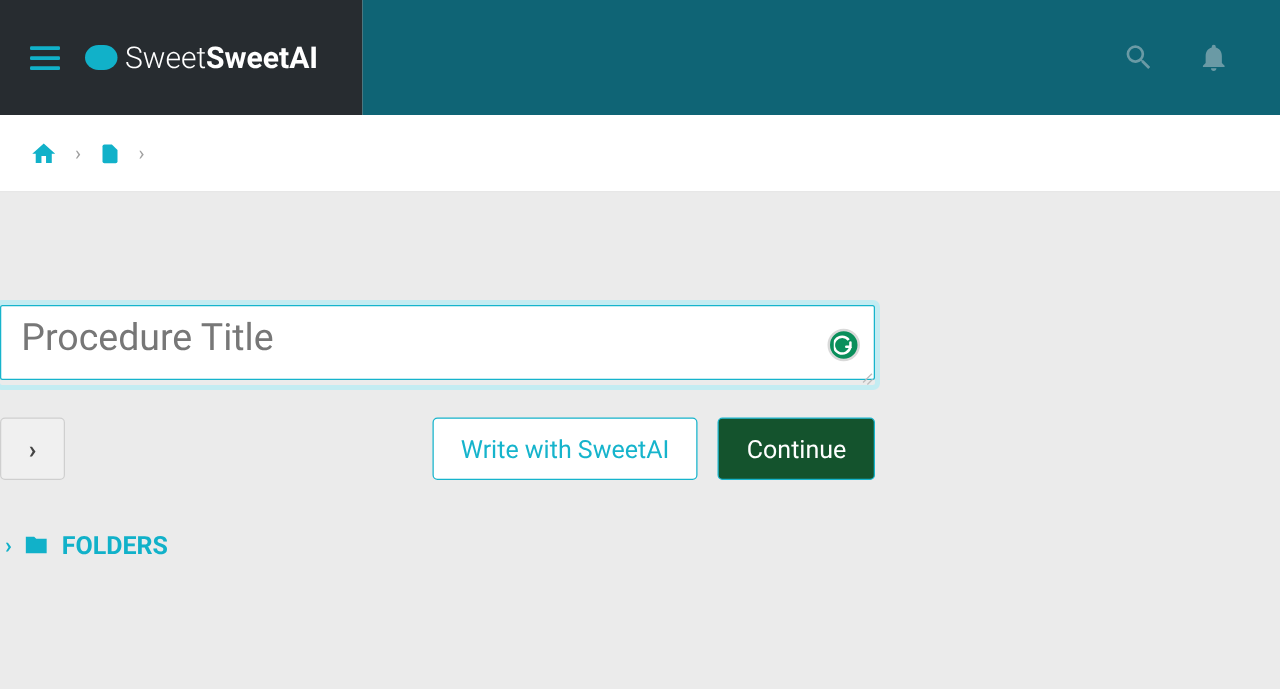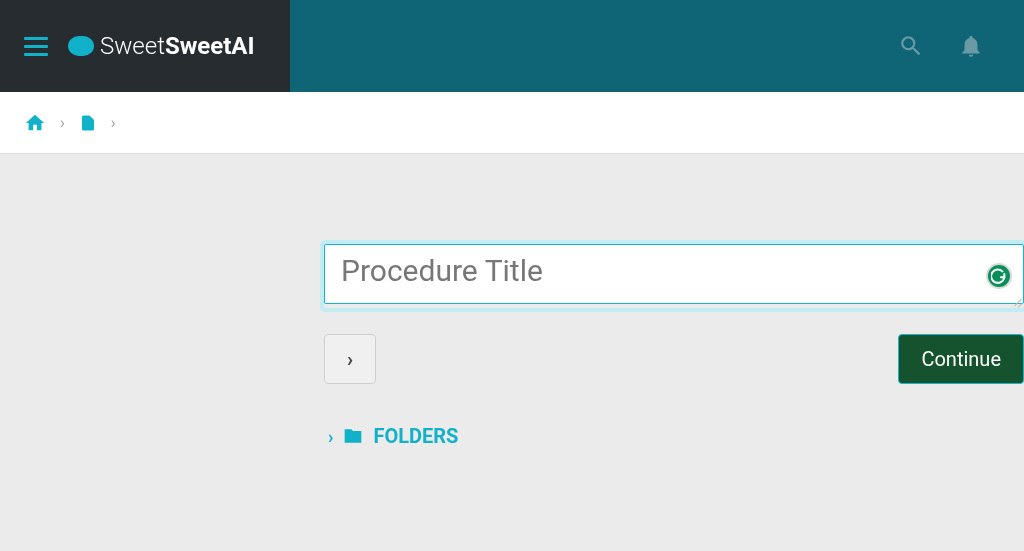--- a/index.html
+++ b/index.html
@@ -77,21 +77,21 @@
   .bc-home svg { width: 22px; height: 22px; fill: #11b1c9; display:block; }
   .bc-sep { color: #a0a0a0; font-size:16px; }
   .bc-doc svg { width: 18px; height: 22px; fill: #11b1c9; display:block;}
   .bc-link { color: #11b1c9; cursor: pointer; }
   .bc-current { color: #4a4a4a; font-weight: 600; }
 
   
   .main {
     padding-top: 90px;
     display: flex;
-    justify-content: flex-end;
+    justify-content: flex-start;
   }
   .card { width: 700px; }
   .title-input-wrap {
     position: relative;
     box-shadow: 0 0 0 4px #c3ecf2;
     border-radius: 2px;
   }
   .title-input {
     width: 100%;
     height: 60px;
@@ -231,20 +231,23 @@
           </svg>
       </div>
       <div class="resize-handle"></div>
     </div>
 
     <div class="button-row">
       <div class="btn btn-add">
         <span class="chev">›</span>
       </div>
       <div class="spacer"></div>
+      <div class="btn btn-ai">
+        <span>Write with SweetAI</span>
+      </div>
       <div class="btn btn-continue">
         <span>Continue</span>
       </div>
     </div>
 
     <div class="folders-row">
       <span class="chev">›</span>
       <svg viewBox="0 0 24 24">
           <path d="M10 4H2v16h20V6H12l-2-2z"></path>
         </svg>

